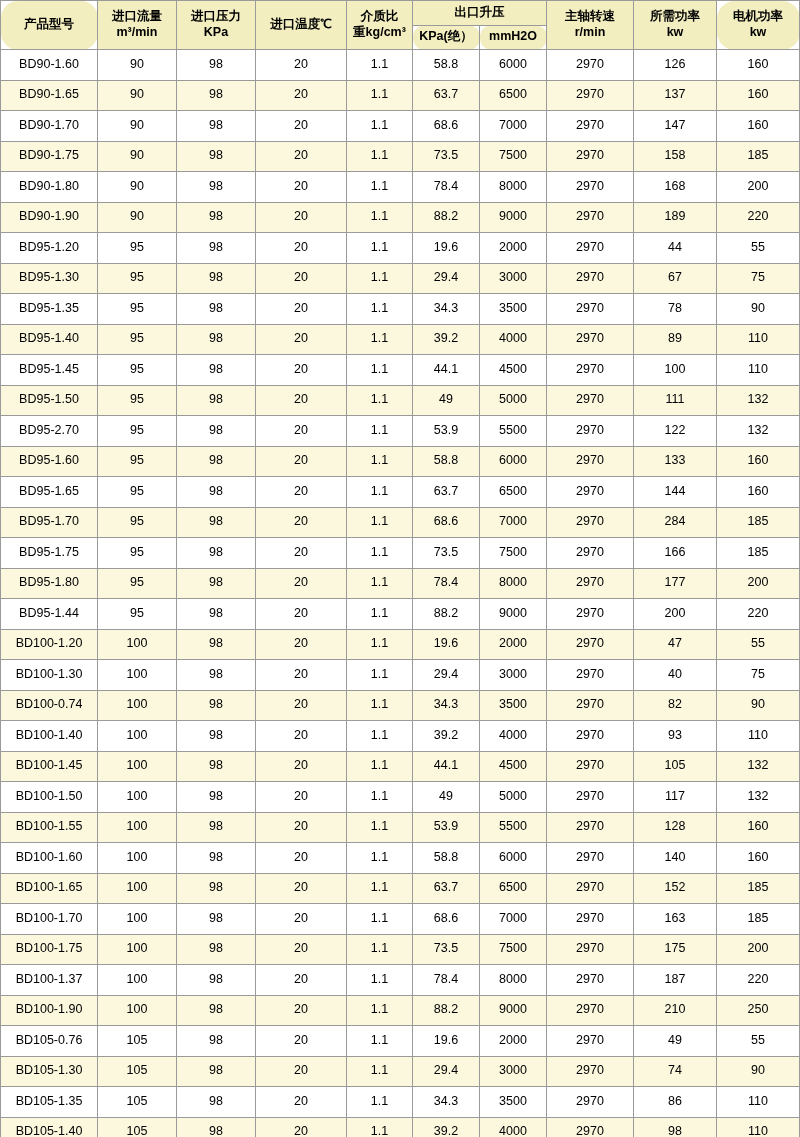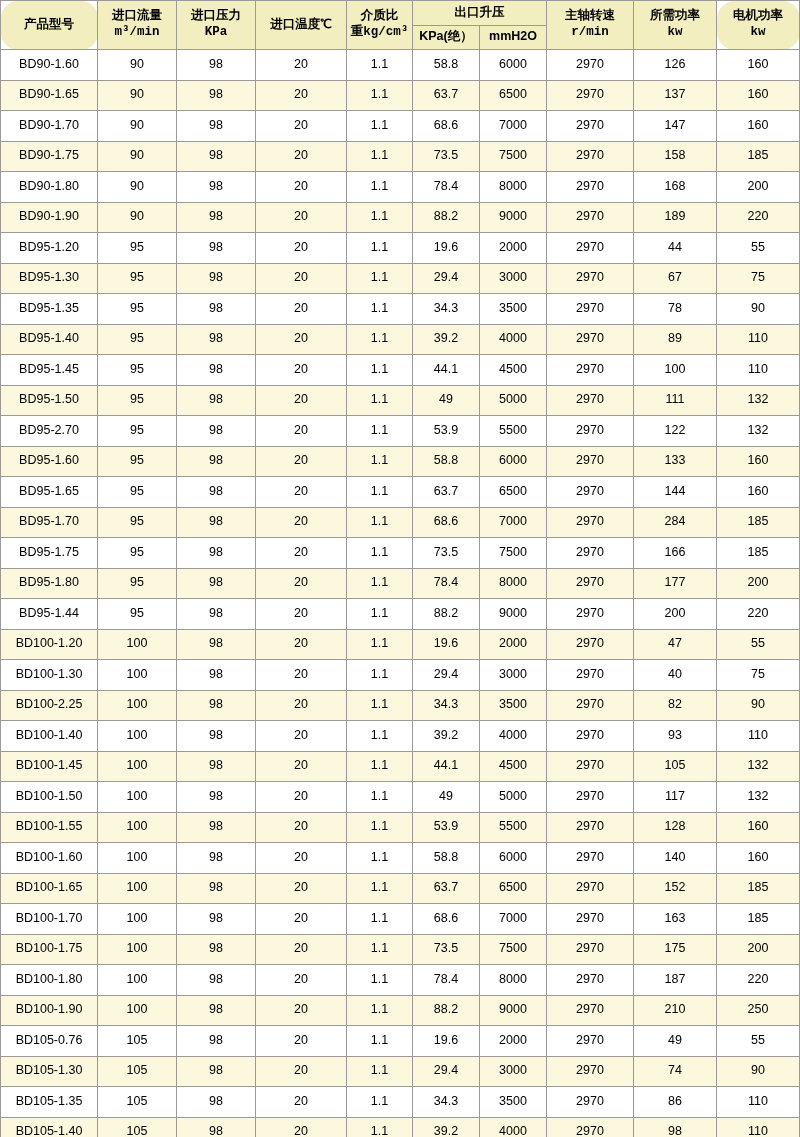--- a/index.html
+++ b/index.html
@@ -40,24 +40,24 @@
     font-size: 12.5px;
   }
   tbody tr.odd td {
     background: #ffffff;
   }
   tbody tr.even td {
     background: #fbf8de;
   }
   .sub {
     font-size: 11px;
+    border-radius: 12px;
   }
   .hdr-line {
     display: block;
-    font-family: Liberation Mono, monospace;
   }
   .model-col { width: 96px; border-radius: 17px; }
   .flow-col { width: 78px; }
   .press-col { width: 78px; }
   .temp-col { width: 90px; }
   .ratio-col { width: 65px; }
   .kpa-col { width: 66px; }
   .mmh2o-col { width: 76px; }
   .rpm-col { width: 86px; }
   .power-col { width: 82px; }
@@ -349,21 +349,21 @@
         <td>98</td>
         <td>20</td>
         <td>1.1</td>
         <td>29.4</td>
         <td>3000</td>
         <td>2970</td>
         <td>40</td>
         <td>75</td>
       </tr>
       <tr class="even">
-        <td>BD100-2.25</td>
+        <td>BD100-0.74</td>
         <td>100</td>
         <td>98</td>
         <td>20</td>
         <td>1.1</td>
         <td>34.3</td>
         <td>3500</td>
         <td>2970</td>
         <td>82</td>
         <td>90</td>
       </tr>
@@ -457,21 +457,21 @@
         <td>98</td>
         <td>20</td>
         <td>1.1</td>
         <td>73.5</td>
         <td>7500</td>
         <td>2970</td>
         <td>175</td>
         <td>200</td>
       </tr>
       <tr class="odd">
-        <td>BD100-1.80</td>
+        <td>BD100-1.37</td>
         <td>100</td>
         <td>98</td>
         <td>20</td>
         <td>1.1</td>
         <td>78.4</td>
         <td>8000</td>
         <td>2970</td>
         <td>187</td>
         <td>220</td>
       </tr>

